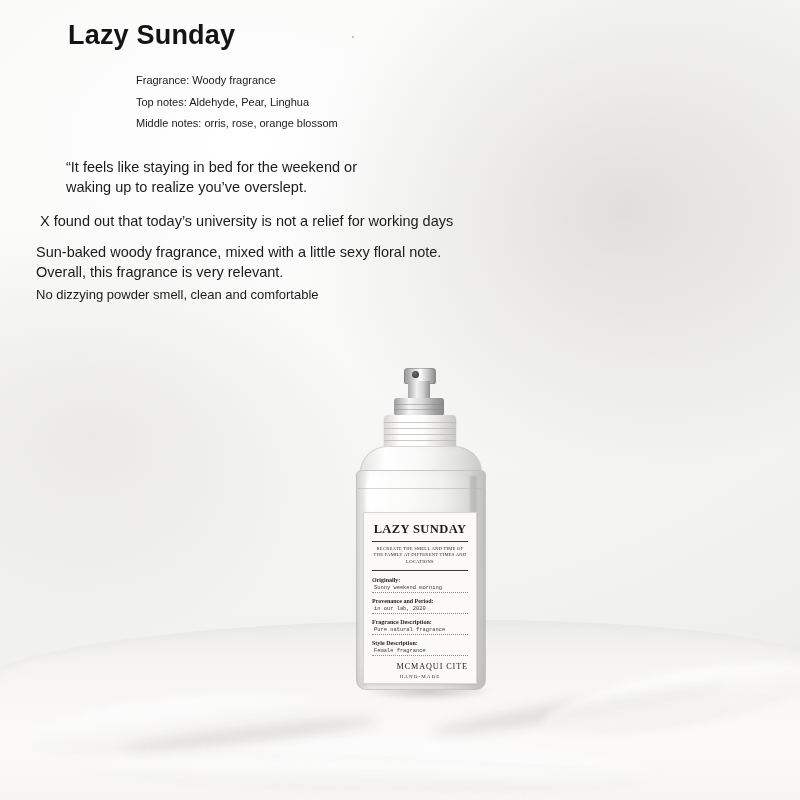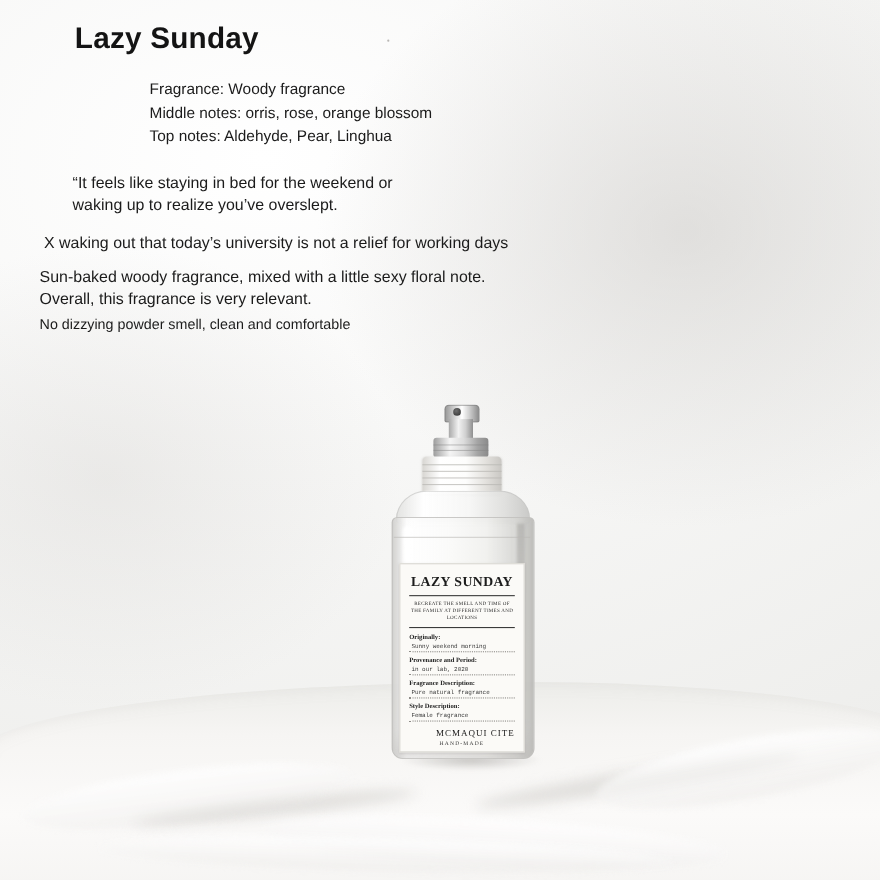--- a/index.html
+++ b/index.html
@@ -75,21 +75,21 @@
     font-size: 27px;
     font-weight: bold;
     letter-spacing: 0.2px;
     color: #141414;
   }
   .notes {
     position: absolute;
     left: 136px;
     top: 70px;
     width: 430px;
-    font-size: 14px;
+    font-size: 11px;
     line-height: 21.5px;
     color: #1b1b1b;
   }
   .notes div { white-space: nowrap; }
   .quote {
     position: absolute;
     left: 38px;
     top: 158px;
     width: 330px;
     font-size: 14.5px;
@@ -334,26 +334,26 @@
   <div class="sheet-fold fold-b"></div>
   <div class="sheet-fold fold-c"></div>
   <div class="sheet-fold fold-d"></div>
 
   <div class="speck"></div>
 
   <div class="title">Lazy Sunday</div>
 
   <div class="notes">
     <div>Fragrance: Woody fragrance</div>
+    <div>Top notes: Aldehyde, Pear, Linghua</div>
     <div>Middle notes: orris, rose, orange blossom</div>
-    <div>Top notes: Aldehyde, Pear, Linghua</div>
   </div>
 
   <div class="quote">“It feels like staying in bed for the weekend or waking up to realize you’ve overslept.</div>
-  <div class="line-x">X waking out that today’s university is not a relief for working days</div>
+  <div class="line-x">X found out that today’s university is not a relief for working days</div>
   <div class="para-sun">Sun-baked woody fragrance, mixed with a little sexy floral note. Overall, this fragrance is very relevant.</div>
   <div class="para-final">No dizzying powder smell, clean and comfortable</div>
 
   <div class="bottle-wrap">
     <div class="bottle-shadow"></div>
 
     <div class="nozzle-top"></div>
     <div class="nozzle-hole"></div>
     <div class="nozzle-neck"></div>
     <div class="collar"></div>

